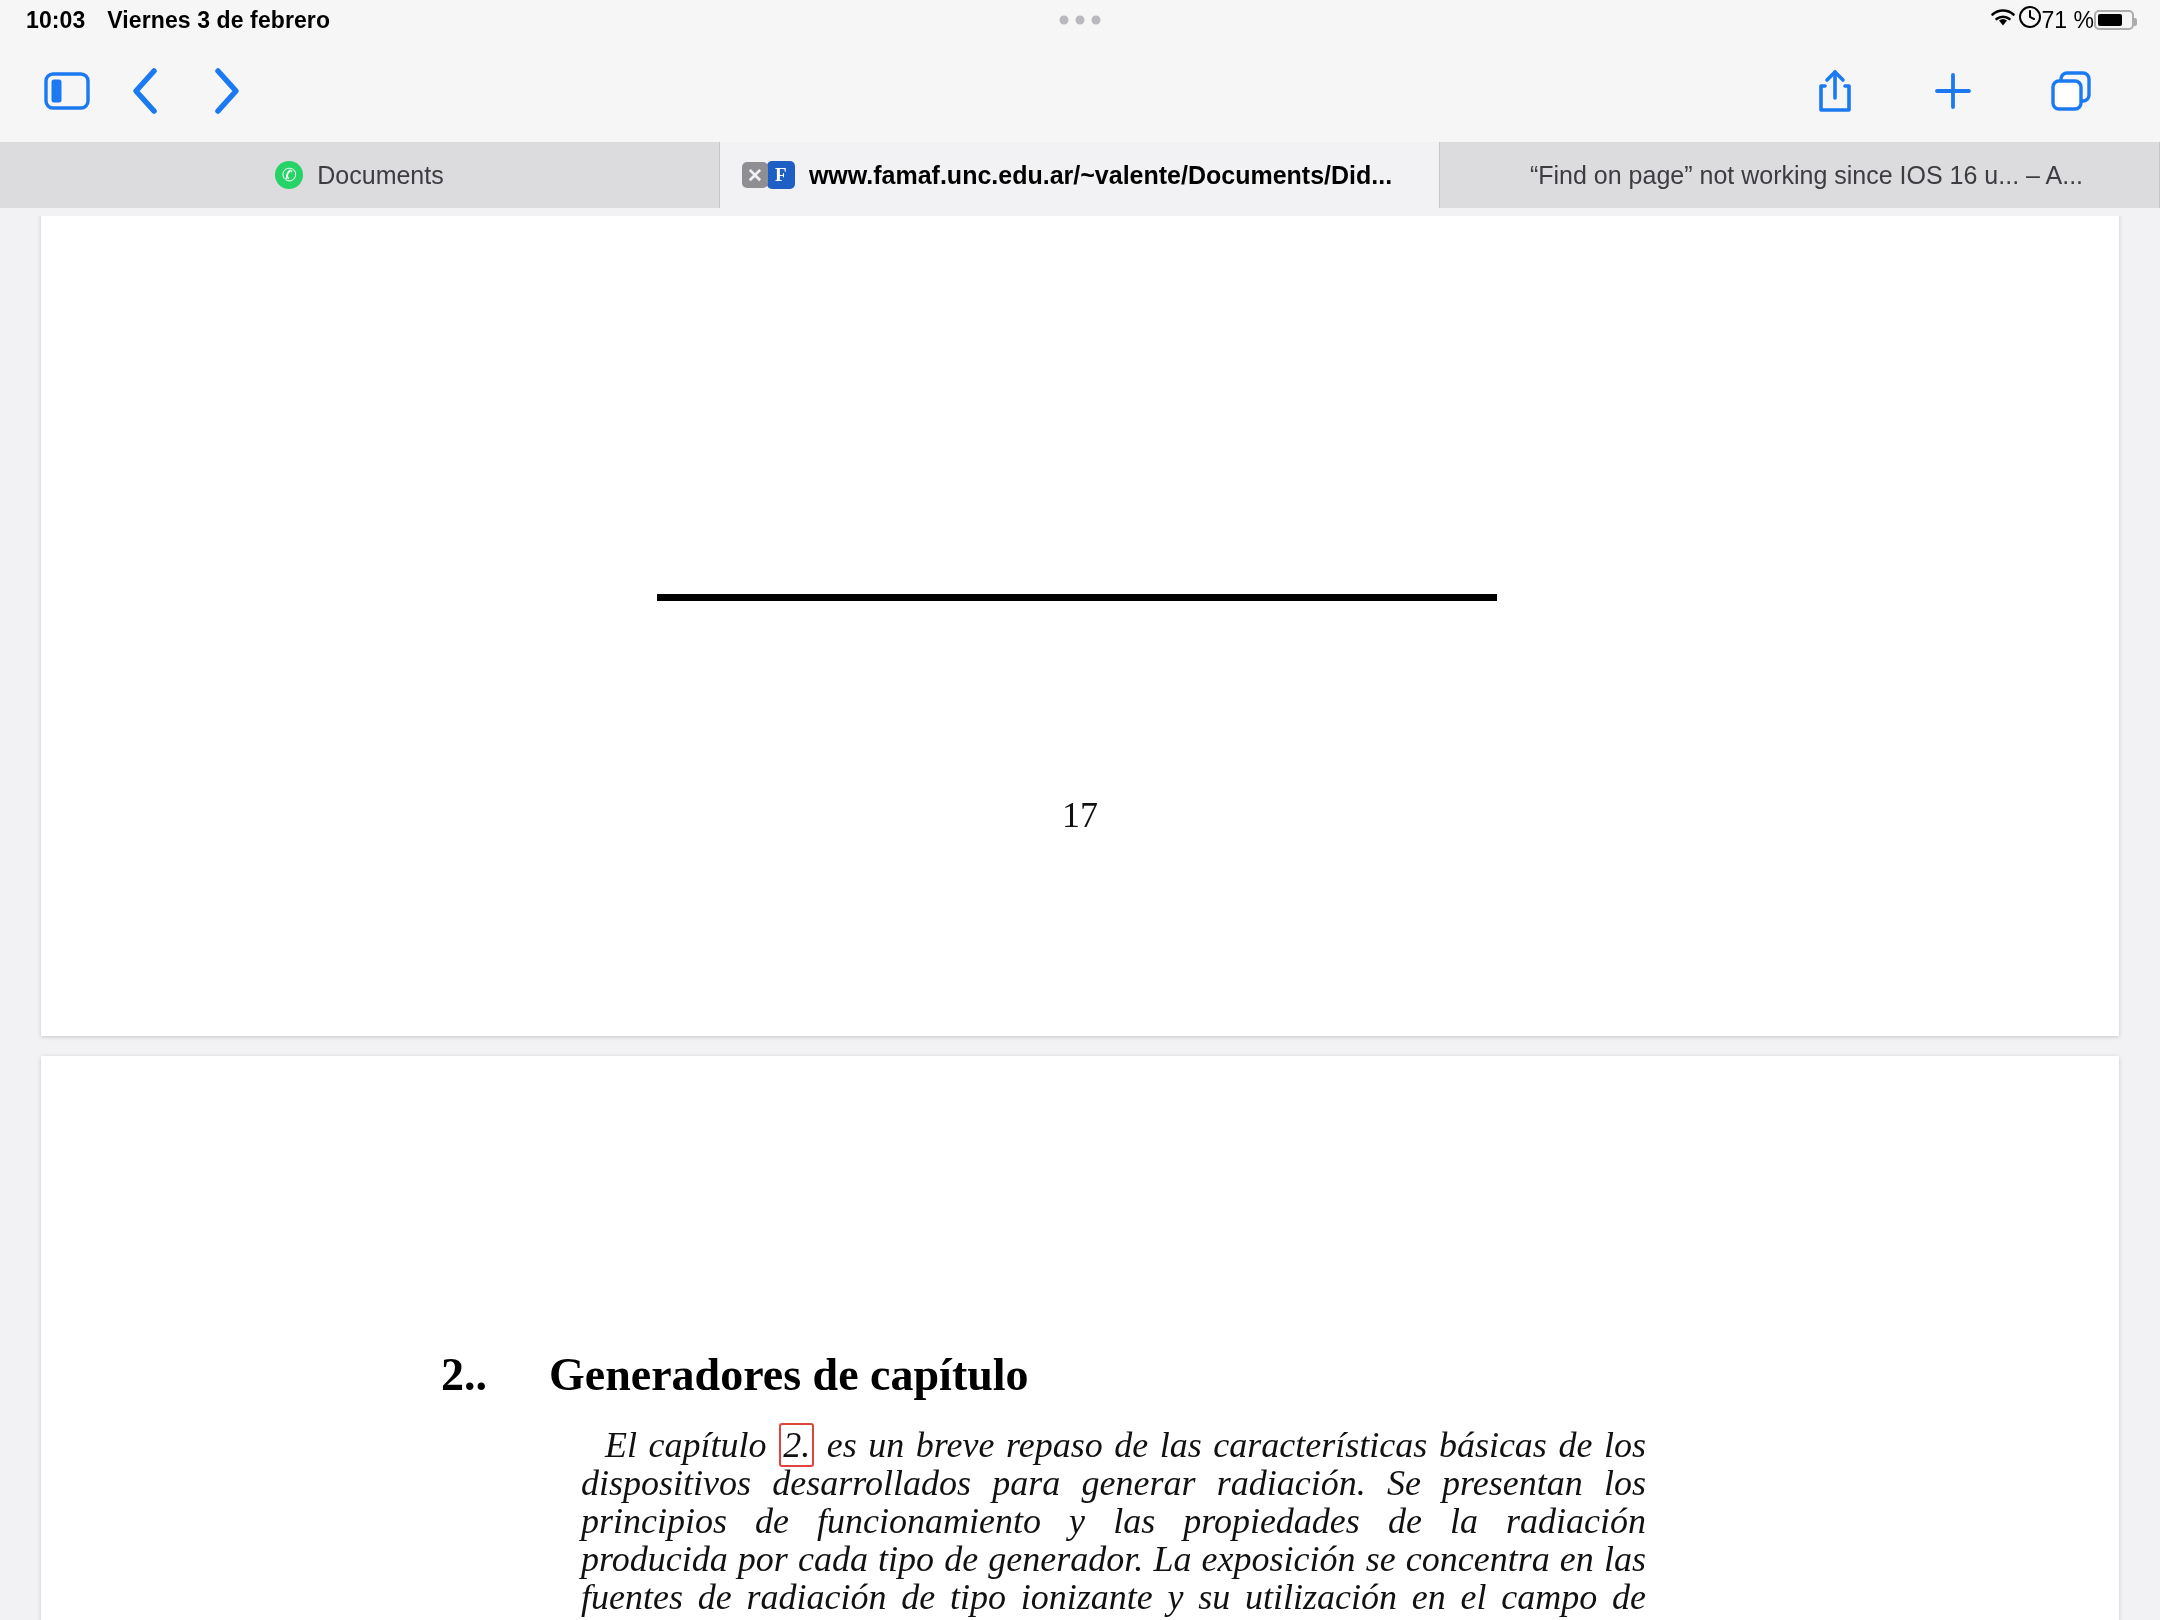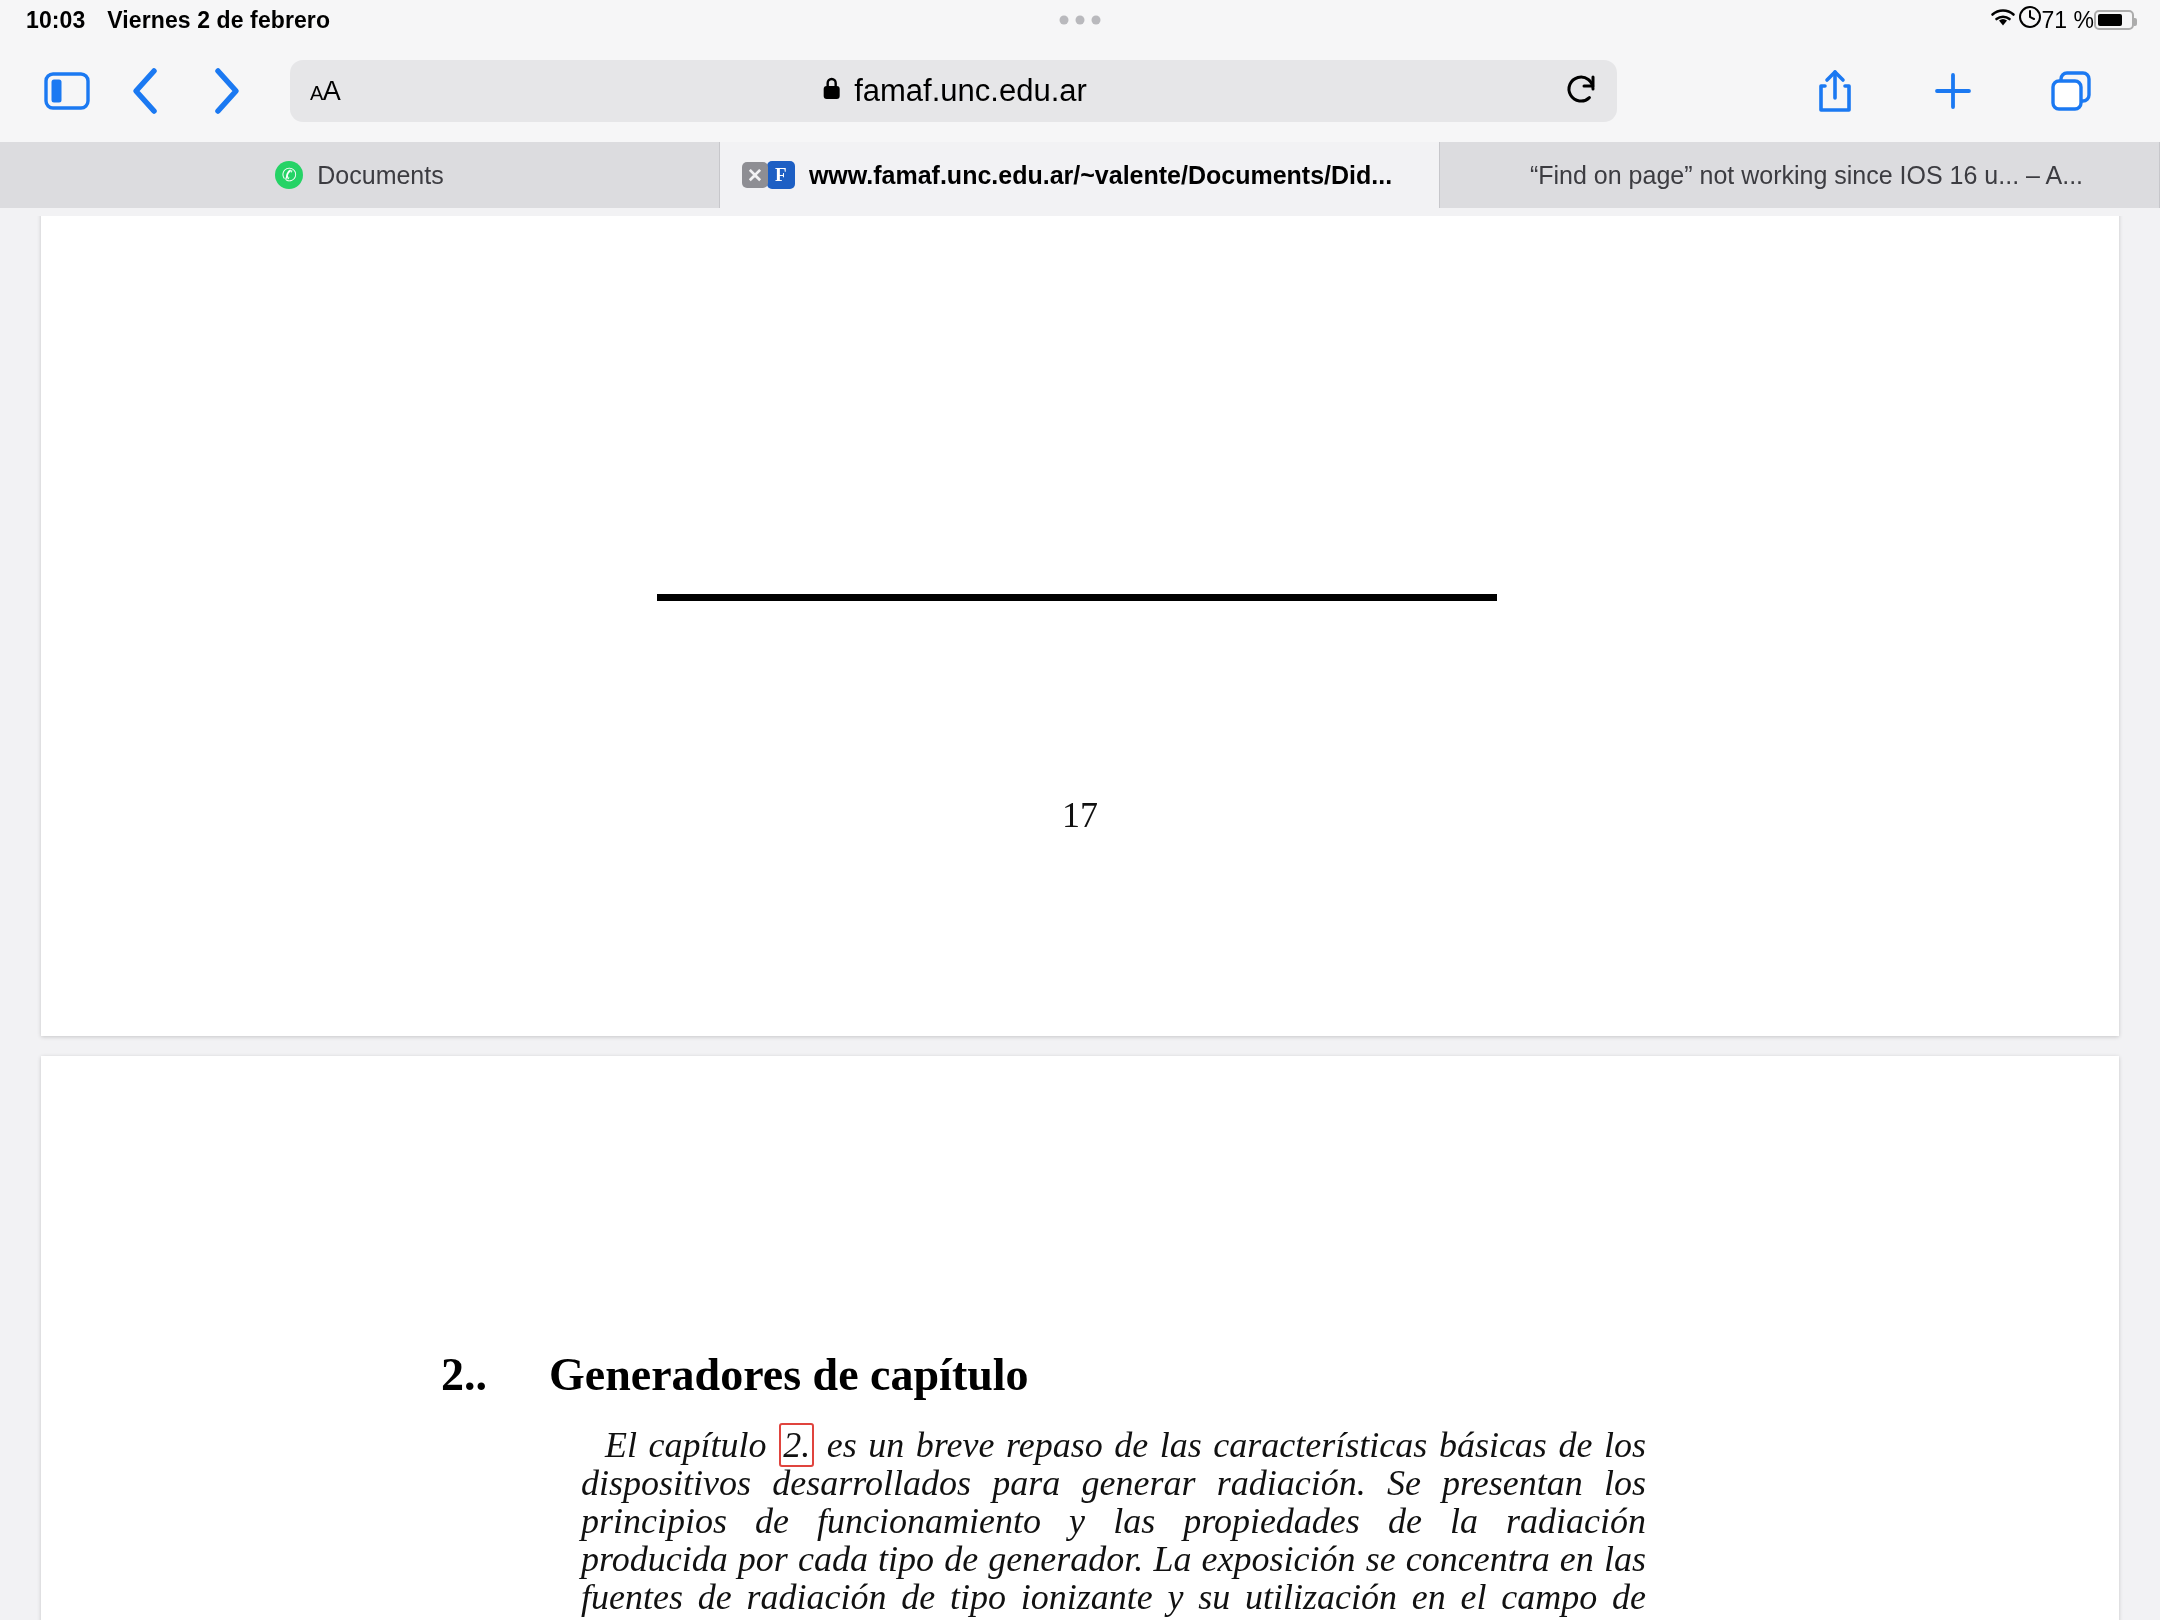--- a/index.html
+++ b/index.html
@@ -306,21 +306,21 @@
   }
 </style>
 </head>
 <body>
 
 <div class="screen">
 
   <div class="statusbar">
     <div class="status-left">
       <span>10:03</span>
-      <span>Viernes 2 de febrero</span>
+      <span>Viernes 3 de febrero</span>
     </div>
     <div class="status-center">
       <span class="dot"></span>
       <span class="dot"></span>
       <span class="dot"></span>
     </div>
     <div class="status-right">
       <span>
         <svg width="30" height="22" viewBox="0 0 30 22">
           <path d="M15 19.5l-4-5a6.4 6.4 0 018 0z" fill="#000"></path>
@@ -353,40 +353,20 @@
       <svg width="34" height="50" viewBox="0 0 34 50">
         <path d="M26 5L8 25l18 20" stroke="#1b79f2" stroke-width="5.5" fill="none" stroke-linecap="round" stroke-linejoin="round"></path>
       </svg>
     </div>
     <div class="tb-icon nav-btn">
       <svg width="34" height="50" viewBox="0 0 34 50">
         <path d="M8 5l18 20L8 45" stroke="#1b79f2" stroke-width="5.5" fill="none" stroke-linecap="round" stroke-linejoin="round"></path>
       </svg>
     </div>
 
-    <div class="urlbar">
-      <span class="aa-btn">
-        <span class="small">A</span>A
-      </span>
-      <span class="url-center">
-        <span>
-          <svg width="22" height="26" viewBox="0 0 22 26">
-            <rect x="3" y="11" width="16" height="13" rx="3" fill="#000"></rect>
-            <path d="M7 11V8a4 4 0 018 0v3" stroke="#000" stroke-width="2.4" fill="none"></path>
-          </svg>
-        </span>
-        <span>famaf.unc.edu.ar</span>
-      </span>
-      <span class="reload-btn">
-        <svg width="36" height="36" viewBox="0 0 36 36">
-          <path d="M30 18a12 12 0 10-3.6 8.6" stroke="#000" stroke-width="3" fill="none" stroke-linecap="round"></path>
-          <path d="M30 6v9h-9" stroke="#000" stroke-width="3" fill="none" stroke-linecap="round" stroke-linejoin="round"></path>
-        </svg>
-      </span>
-    </div>
 
     <div class="tb-right">
       <div class="tb-icon">
         <svg width="38" height="46" viewBox="0 0 38 46">
           <path d="M19 4v26" stroke="#1b79f2" stroke-width="3.6" stroke-linecap="round"></path>
           <path d="M11 12l8-8 8 8" stroke="#1b79f2" stroke-width="3.6" fill="none" stroke-linecap="round" stroke-linejoin="round"></path>
           <path d="M9 18H5v24h28V18h-4" stroke="#1b79f2" stroke-width="3.6" fill="none" stroke-linecap="round" stroke-linejoin="round"></path>
         </svg>
       </div>
       <div class="tb-icon">

